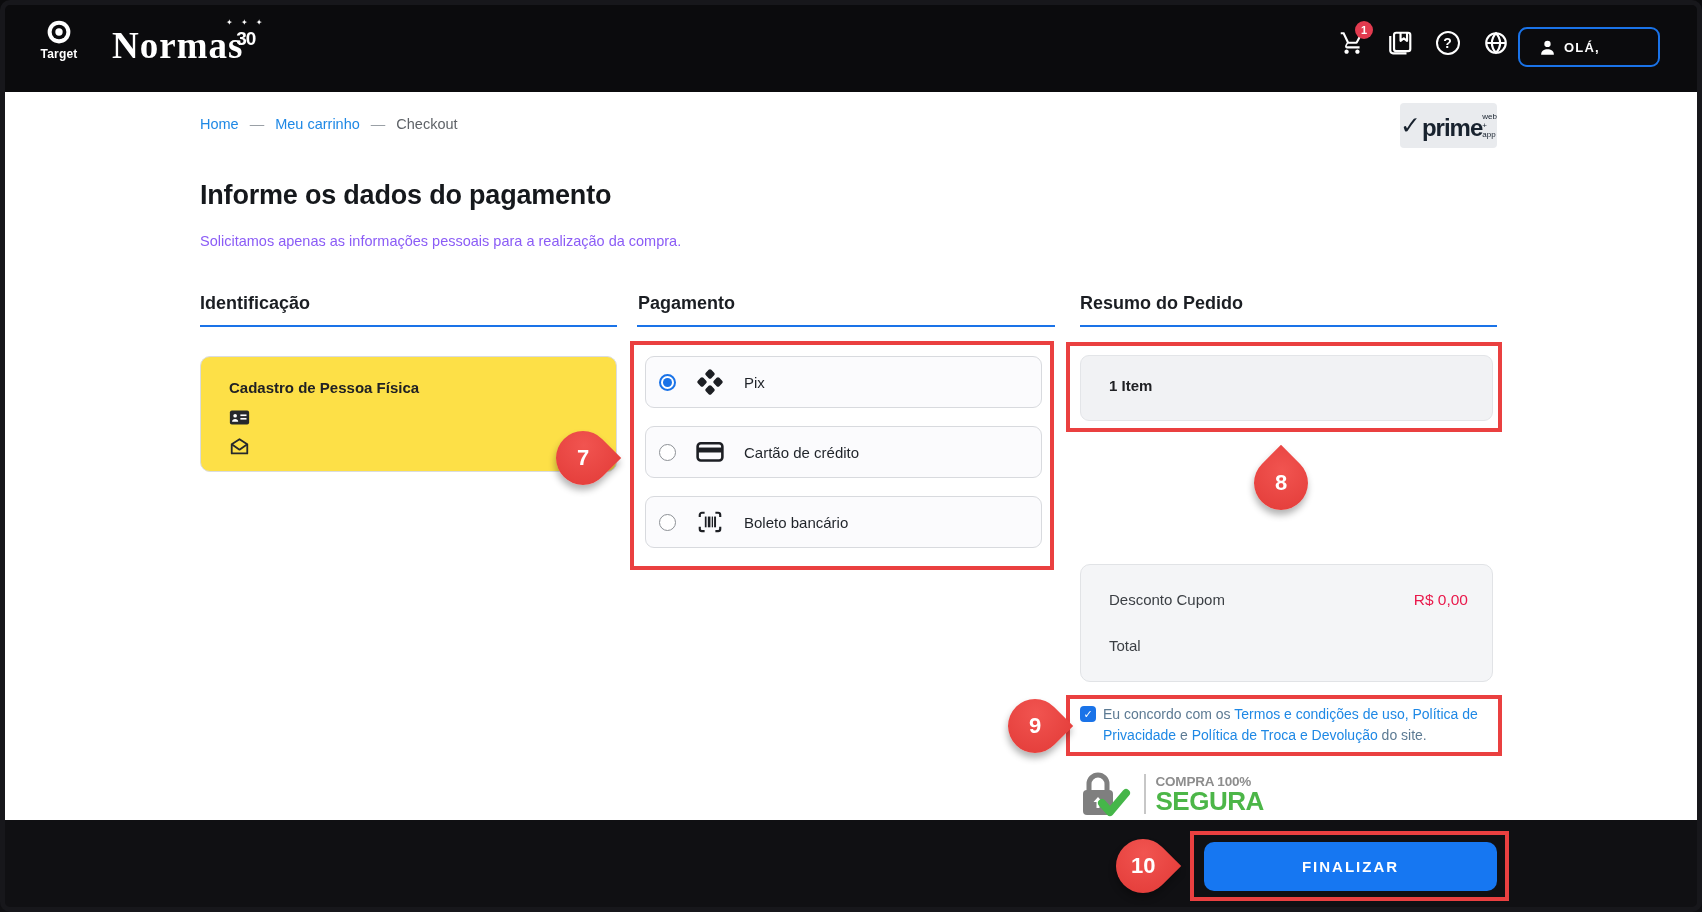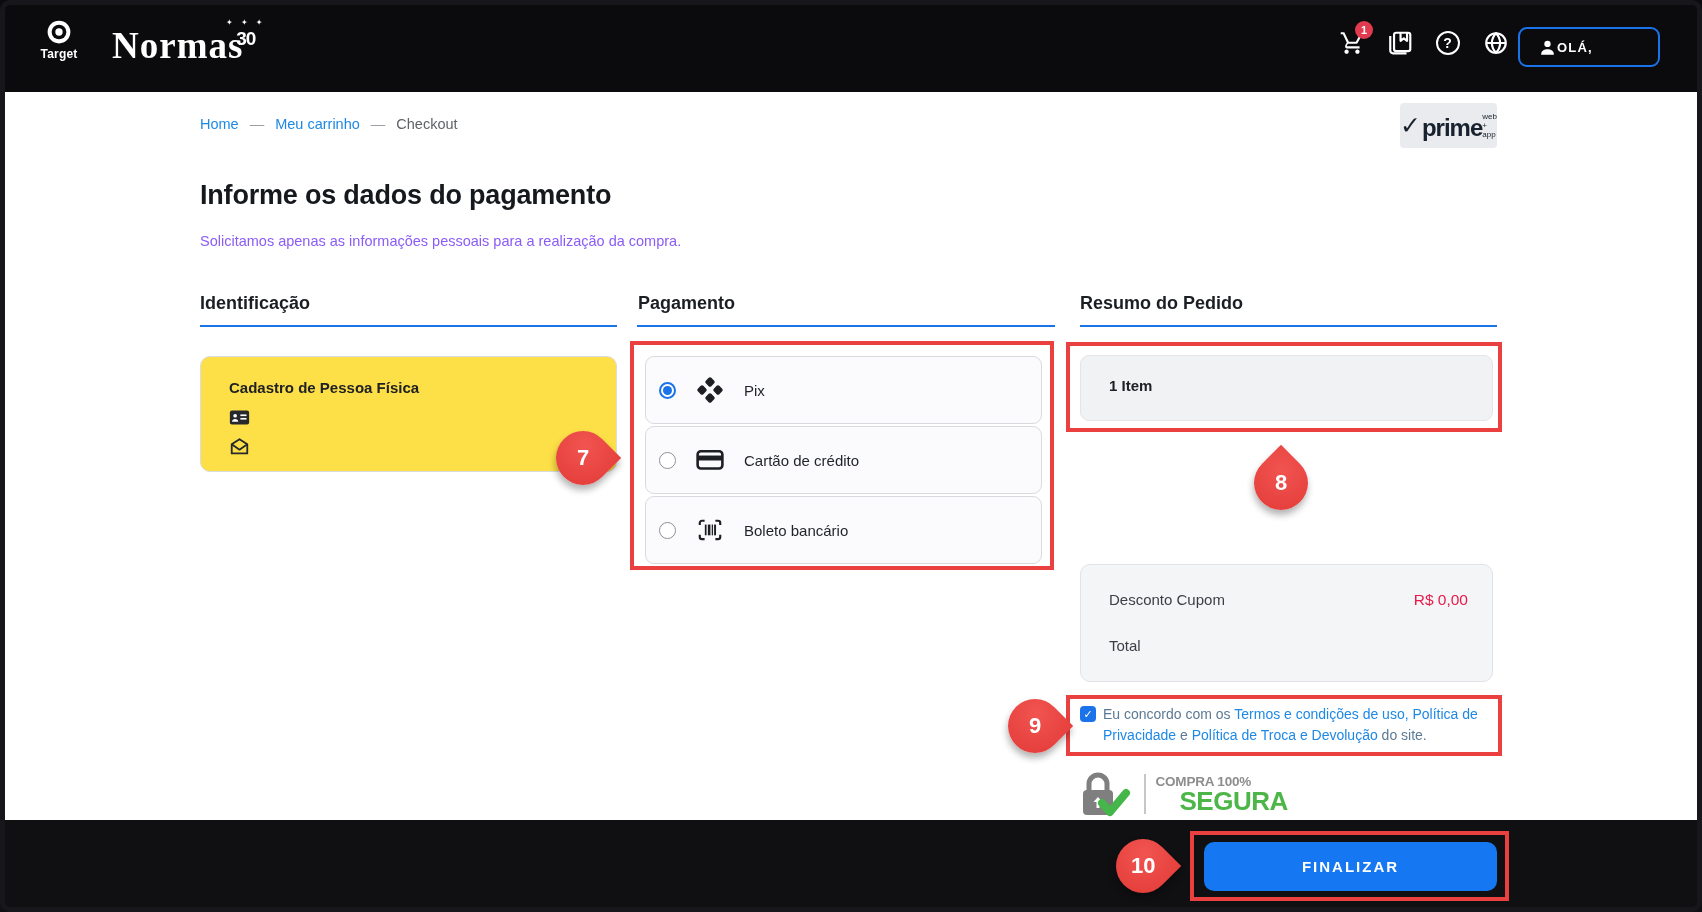--- a/index.html
+++ b/index.html
@@ -18,21 +18,21 @@
   .brand-target .tlabel { font-size:12px; font-weight:bold; margin-top:2px; letter-spacing:.2px; }
   .brand-name { position:absolute; left:112px; top:24px; color:#fff; font-family:"Liberation Serif","DejaVu Serif",serif; font-size:37px; font-weight:bold; letter-spacing:1px; }
   .brand-30 { position:absolute; left:226px; top:18px; color:#fff; text-align:center; }
   .brand-30 .stars { font-size:8px; letter-spacing:3px; display:block; height:10px; }
   .brand-30 .num { font-size:19px; font-weight:bold; letter-spacing:-1px; }
   .head-icons { position:absolute; left:1338px; top:29px; display:flex; gap:21px; align-items:center; }
   .hicon { position:relative; width:27px; height:27px; display:flex; align-items:center; justify-content:center; cursor:pointer; }
   .hicon svg { width:26px; height:26px; }
   .cart-badge { position:absolute; top:-8px; right:-8px; min-width:18px; height:18px; border-radius:50%; background:#e23b4f; color:#fff; font-size:11px; font-weight:bold; display:flex; align-items:center; justify-content:center; }
   .help-circle { width:24px; height:24px; border:2.2px solid #fff; border-radius:50%; color:#fff; font-size:14px; font-weight:bold; display:flex; align-items:center; justify-content:center; }
-  .hello-btn { position:absolute; left:1518px; top:27px; width:142px; height:40px; border:2px solid #1a73e8; border-radius:9px; background:transparent; display:flex; align-items:center; justify-content:flex-start; padding-left:18px; gap:0; cursor:pointer; }
+  .hello-btn { position:absolute; left:1518px; top:27px; width:142px; height:40px; border:2px solid #1a73e8; border-radius:9px; background:transparent; display:flex; align-items:center; justify-content:flex-start; padding-left:18px; gap:7px; cursor:pointer; }
   .hello-btn svg { width:19px; height:19px; }
   .hello-btn .greet { color:#fff; font-size:13px; font-weight:bold; letter-spacing:1.2px; }
 
   
   .breadcrumb { position:absolute; left:200px; top:116px; display:flex; gap:11px; font-size:14.5px; align-items:center; }
   .breadcrumb a { color:#1e88e5; text-decoration:none; cursor:pointer; }
   .breadcrumb .sep { color:#9aa0a6; }
   .breadcrumb .current { color:#5f6368; }
   .prime-badge { position:absolute; left:1400px; top:103px; width:97px; height:45px; background:#e9ebee; border-radius:4px; display:flex; align-items:center; justify-content:center; }
   .prime-badge .chk { font-size:25px; font-weight:900; color:#18222e; margin-right:1px; }
@@ -47,21 +47,21 @@
   .col-heading { position:absolute; top:293px; font-size:18px; font-weight:bold; color:#1b1e23; }
   .col-underline { position:absolute; top:325px; height:2px; background:#1a73e8; }
 
   
   .card { position:absolute; background:#fde047; border:1px solid #dadce0; border-radius:10px; }
   .ident-card { left:200px; top:356px; width:417px; height:116px; padding:22px 28px; }
   .ident-card .ctitle { font-size:15px; font-weight:bold; color:#202124; margin-bottom:12px; }
   .ident-card .irow { margin-top:6px; }
   .ident-card svg { width:21px; height:19px; }
 
-  .pay-card { position:absolute; left:645px; width:397px; height:68px; background:#fbfbfd; border:1px solid #d8dade; border-radius:9px; display:flex; align-items:center; padding-left:13px; gap:20px; cursor:pointer; }
+  .pay-card { position:absolute; left:645px; width:397px; height:52px; background:#fbfbfd; border:1px solid #d8dade; border-radius:9px; display:flex; align-items:center; padding-left:13px; gap:20px; cursor:pointer; }
   .pay-card .plabel { font-size:15px; color:#1f2329; }
   .radio { width:17px; height:17px; border-radius:50%; border:1.6px solid #8d9196; background:#fff; flex:0 0 auto; position:relative; }
   .radio.checked { border:2px solid #1a73e8; }
   .radio.checked::after { content:""; position:absolute; left:50%; top:50%; width:9px; height:9px; margin:-4.5px 0 0 -4.5px; border-radius:50%; background:#1a73e8; }
   .pay-ico { width:28px; height:26px; display:flex; align-items:center; justify-content:center; }
 
   .item-card { position:absolute; left:1080px; top:355px; width:413px; height:66px; background:#f1f2f4; border:1px solid #e3e5e8; border-radius:9px; padding:21px 28px; }
   .item-card .itxt { font-size:15px; font-weight:bold; color:#202124; }
 
   .coupon-card { position:absolute; left:1080px; top:440px; width:413px; height:105px; background:#fff; border:1px solid #dadce0; border-radius:10px; padding:18px 16px 0 20px; }
@@ -81,21 +81,21 @@
   .cbx { width:16px; height:16px; background:#1a73e8; border-radius:4px; color:#fff; font-size:11px; font-weight:bold; display:flex; align-items:center; justify-content:center; flex:0 0 auto; margin-top:2px; cursor:pointer; }
   .terms-text { font-size:14px; line-height:21px; color:#5c7a93; width:392px; }
   .terms-text a { color:#1e88e5; text-decoration:none; cursor:pointer; }
 
   
   .secure { position:absolute; left:1078px; top:770px; display:flex; align-items:center; gap:10px; }
   .secure svg { width:56px; height:48px; }
   .secure .divider { width:1.5px; height:40px; background:#c7c7c7; }
   .secure .stxt { display:flex; flex-direction:column; }
   .secure .s1 { font-size:13.5px; font-weight:bold; color:#8d8d8d; letter-spacing:-.2px; line-height:14px; }
-  .secure .s2 { font-size:26px; font-weight:bold; color:#4cb648; letter-spacing:-.5px; line-height:25px;margin-left:24px; }
+  .secure .s2 { font-size:26px; font-weight:bold; color:#4cb648; letter-spacing:-.5px; line-height:25px; }
 
   
   .bottombar { position:absolute; left:0; top:820px; width:100%; height:92px; background:#101013; z-index:5; }
   .finalize-btn { position:absolute; left:1204px; top:842px; width:293px; height:49px; background:#1677f2; border:none; border-radius:10px; color:#fff; font-size:15px; font-weight:bold; letter-spacing:2px; cursor:pointer; font-family:inherit; z-index:12; }
 
   
   .ann-box { position:absolute; border:4px solid #ea4040; z-index:20; pointer-events:none; }
   .drop { position:absolute; width:54px; height:54px; background:radial-gradient(circle at 35% 32%, #f15450, #e23a37); z-index:30; display:flex; align-items:center; justify-content:center; box-shadow:3px 4px 7px rgba(0,0,0,.3); }
   .drop.right { border-radius:50% 0 50% 50%; transform:rotate(45deg); }
   .drop.up { border-radius:0 50% 50% 50%; transform:rotate(45deg); }

